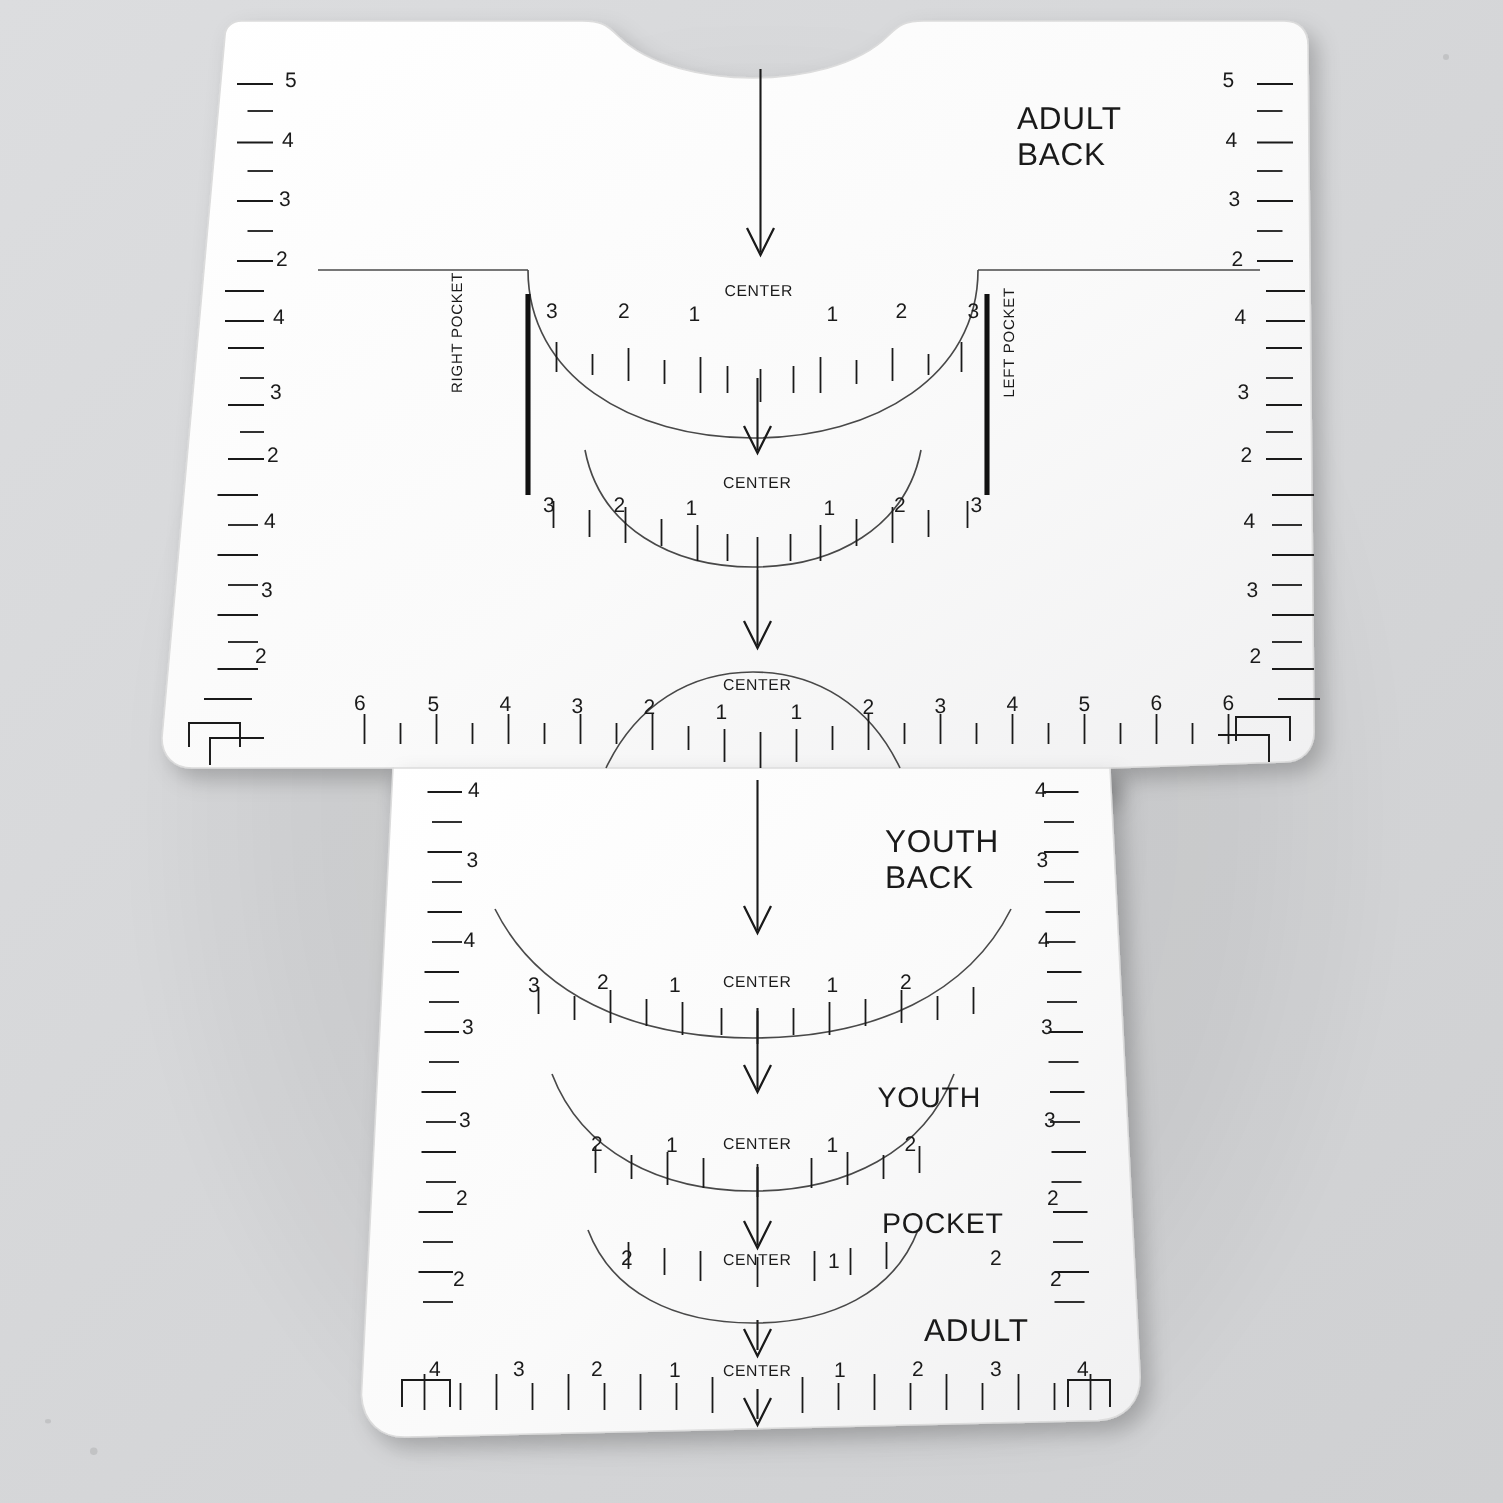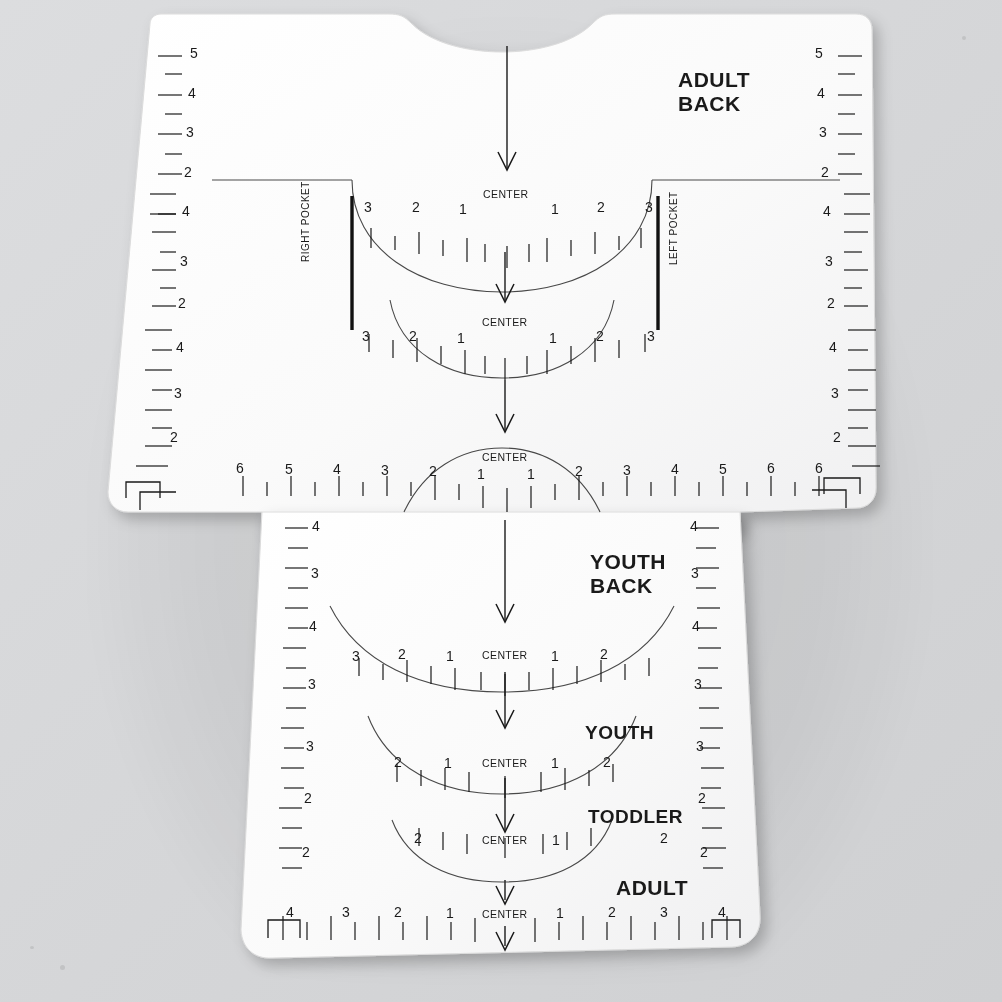--- a/index.html
+++ b/index.html
@@ -51,21 +51,21 @@
   .num {
     font-size: 14px;
     font-weight: 400;
   }
   .center-lbl {
     font-size: 10.5px;
     letter-spacing: 0.4px;
     font-weight: 400;
   }
   .section-title {
-    font-weight: 700;
+    font-weight: 400;
     font-size: 21px;
     letter-spacing: 0.5px;
     line-height: 1.12;
   }
   .section-title.small {
     font-size: 19px;
   }
   .pocket-lbl {
     font-size: 10px;
     letter-spacing: 0.5px;
@@ -389,21 +389,21 @@
     <div>ADULT</div>
     <div>BACK</div>
   </div>
 
   <div class="lbl section-title" style="left:590px;top:550px;">
     <div>YOUTH</div>
     <div>BACK</div>
   </div>
 
   <div class="lbl section-title small" style="left:585px;top:722px;">YOUTH</div>
-  <div class="lbl section-title small" style="left:588px;top:806px;">TODDLER</div>
+  <div class="lbl section-title small" style="left:588px;top:806px;">POCKET</div>
   <div class="lbl section-title" style="left:616px;top:876px;">ADULT</div>
 
   <div class="lbl pocket-lbl" style="left:300px;top:262px;transform:rotate(-90deg);transform-origin:left top;">RIGHT POCKET</div>
   <div class="lbl pocket-lbl" style="left:668px;top:265px;transform:rotate(-90deg);transform-origin:left top;">LEFT POCKET</div>
 
   <div class="lbl center-lbl" style="left:483px;top:188px;">CENTER</div>
   <div class="lbl center-lbl" style="left:482px;top:316px;">CENTER</div>
   <div class="lbl center-lbl" style="left:482px;top:451px;">CENTER</div>
   <div class="lbl center-lbl" style="left:482px;top:649px;">CENTER</div>
   <div class="lbl center-lbl" style="left:482px;top:757px;">CENTER</div>

